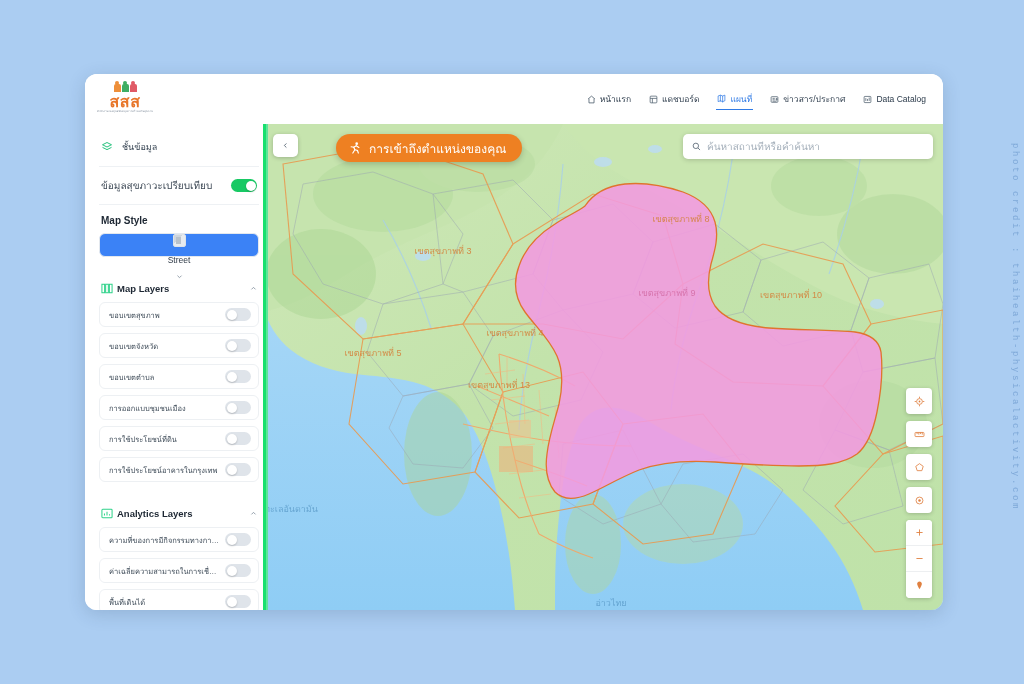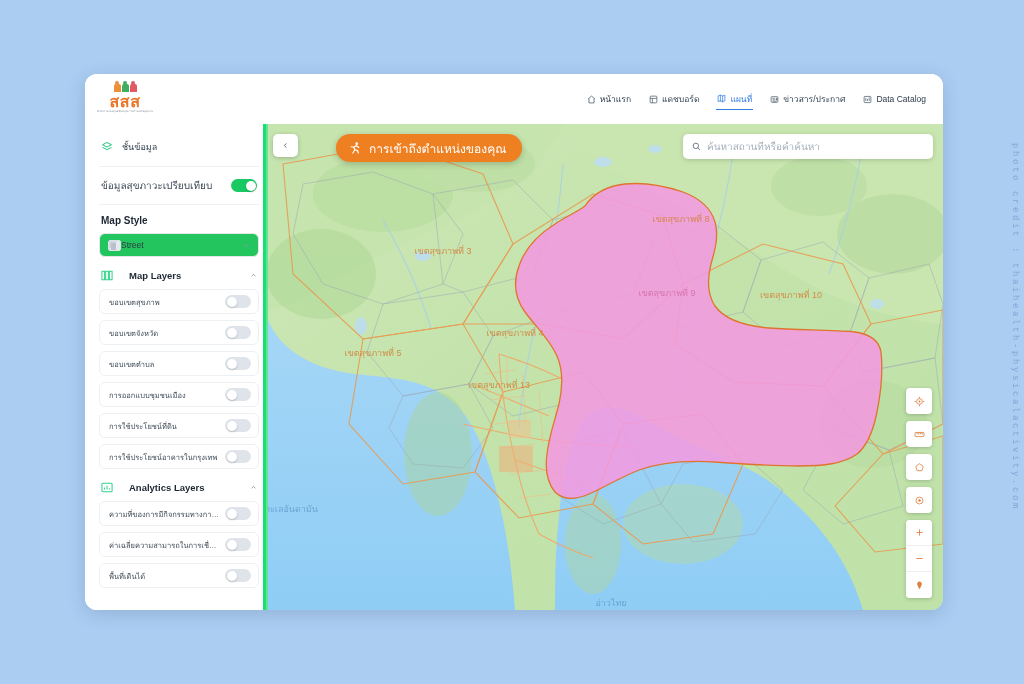--- a/index.html
+++ b/index.html
@@ -103,41 +103,41 @@
     background: #ffffff; box-shadow: 0 1px 2px rgba(0,0,0,.2);
     transition: left .15s;
   }
   .switch.on { background: #18c964; }
   .switch.on .knob { left: 14.5px; }
 
   .sec-title { font-size: 10px; font-weight: 700; color: #1d2733; margin: 10px 2px 7px; }
 
   .select-box {
     height: 24px; border: 1px solid #e3e8ee; border-radius: 6px;
-    display: flex; align-items: center; 
-    padding: 0 8px; cursor: pointer; background: #22c55e;
+    display: flex; align-items: center; gap: 8px;
+    padding: 0 8px; cursor: pointer; background: #3b82f6; flex-direction: column;
   }
   .select-thumb {
     width: 13px; height: 11px; border-radius: 2px; flex: 0 0 13px;
     background:
       linear-gradient(135deg, #cfd6dd 0 40%, #e7ebef 40% 100%);
     border: 1px solid #dde3e9;
     position: relative; overflow: hidden;
   }
   .select-thumb::after {
     content: ""; position: absolute; left: 2px; top: 2px;
     width: 5px; height: 7px; background: #b9c2cb;
   }
   .select-label { font-size: 8.5px; color: #2d3845; flex: 1; }
   .chev { width: 7px; height: 7px; color: #8e9aa6; }
   .chev svg { width: 100%; height: 100%; display: block; }
 
   .group-head {
-    display: flex; align-items: center; gap: 16px;
-    margin: 13px 2px 8px;
+    display: flex; align-items: center; gap: 4px;
+    margin: 26px 2px 8px;
     cursor: pointer;
   }
   .group-ico { width: 12px; height: 11px; flex: 0 0 12px; }
   .group-ico svg { width: 100%; height: 100%; display: block; }
   .group-title { font-size: 9.5px; font-weight: 700; color: #1d2733; flex: 1; }
 
   .layer-row {
     height: 25px;
     border: 1px solid #edf0f3; border-radius: 6px;
     display: flex; align-items: center; justify-content: space-between;

